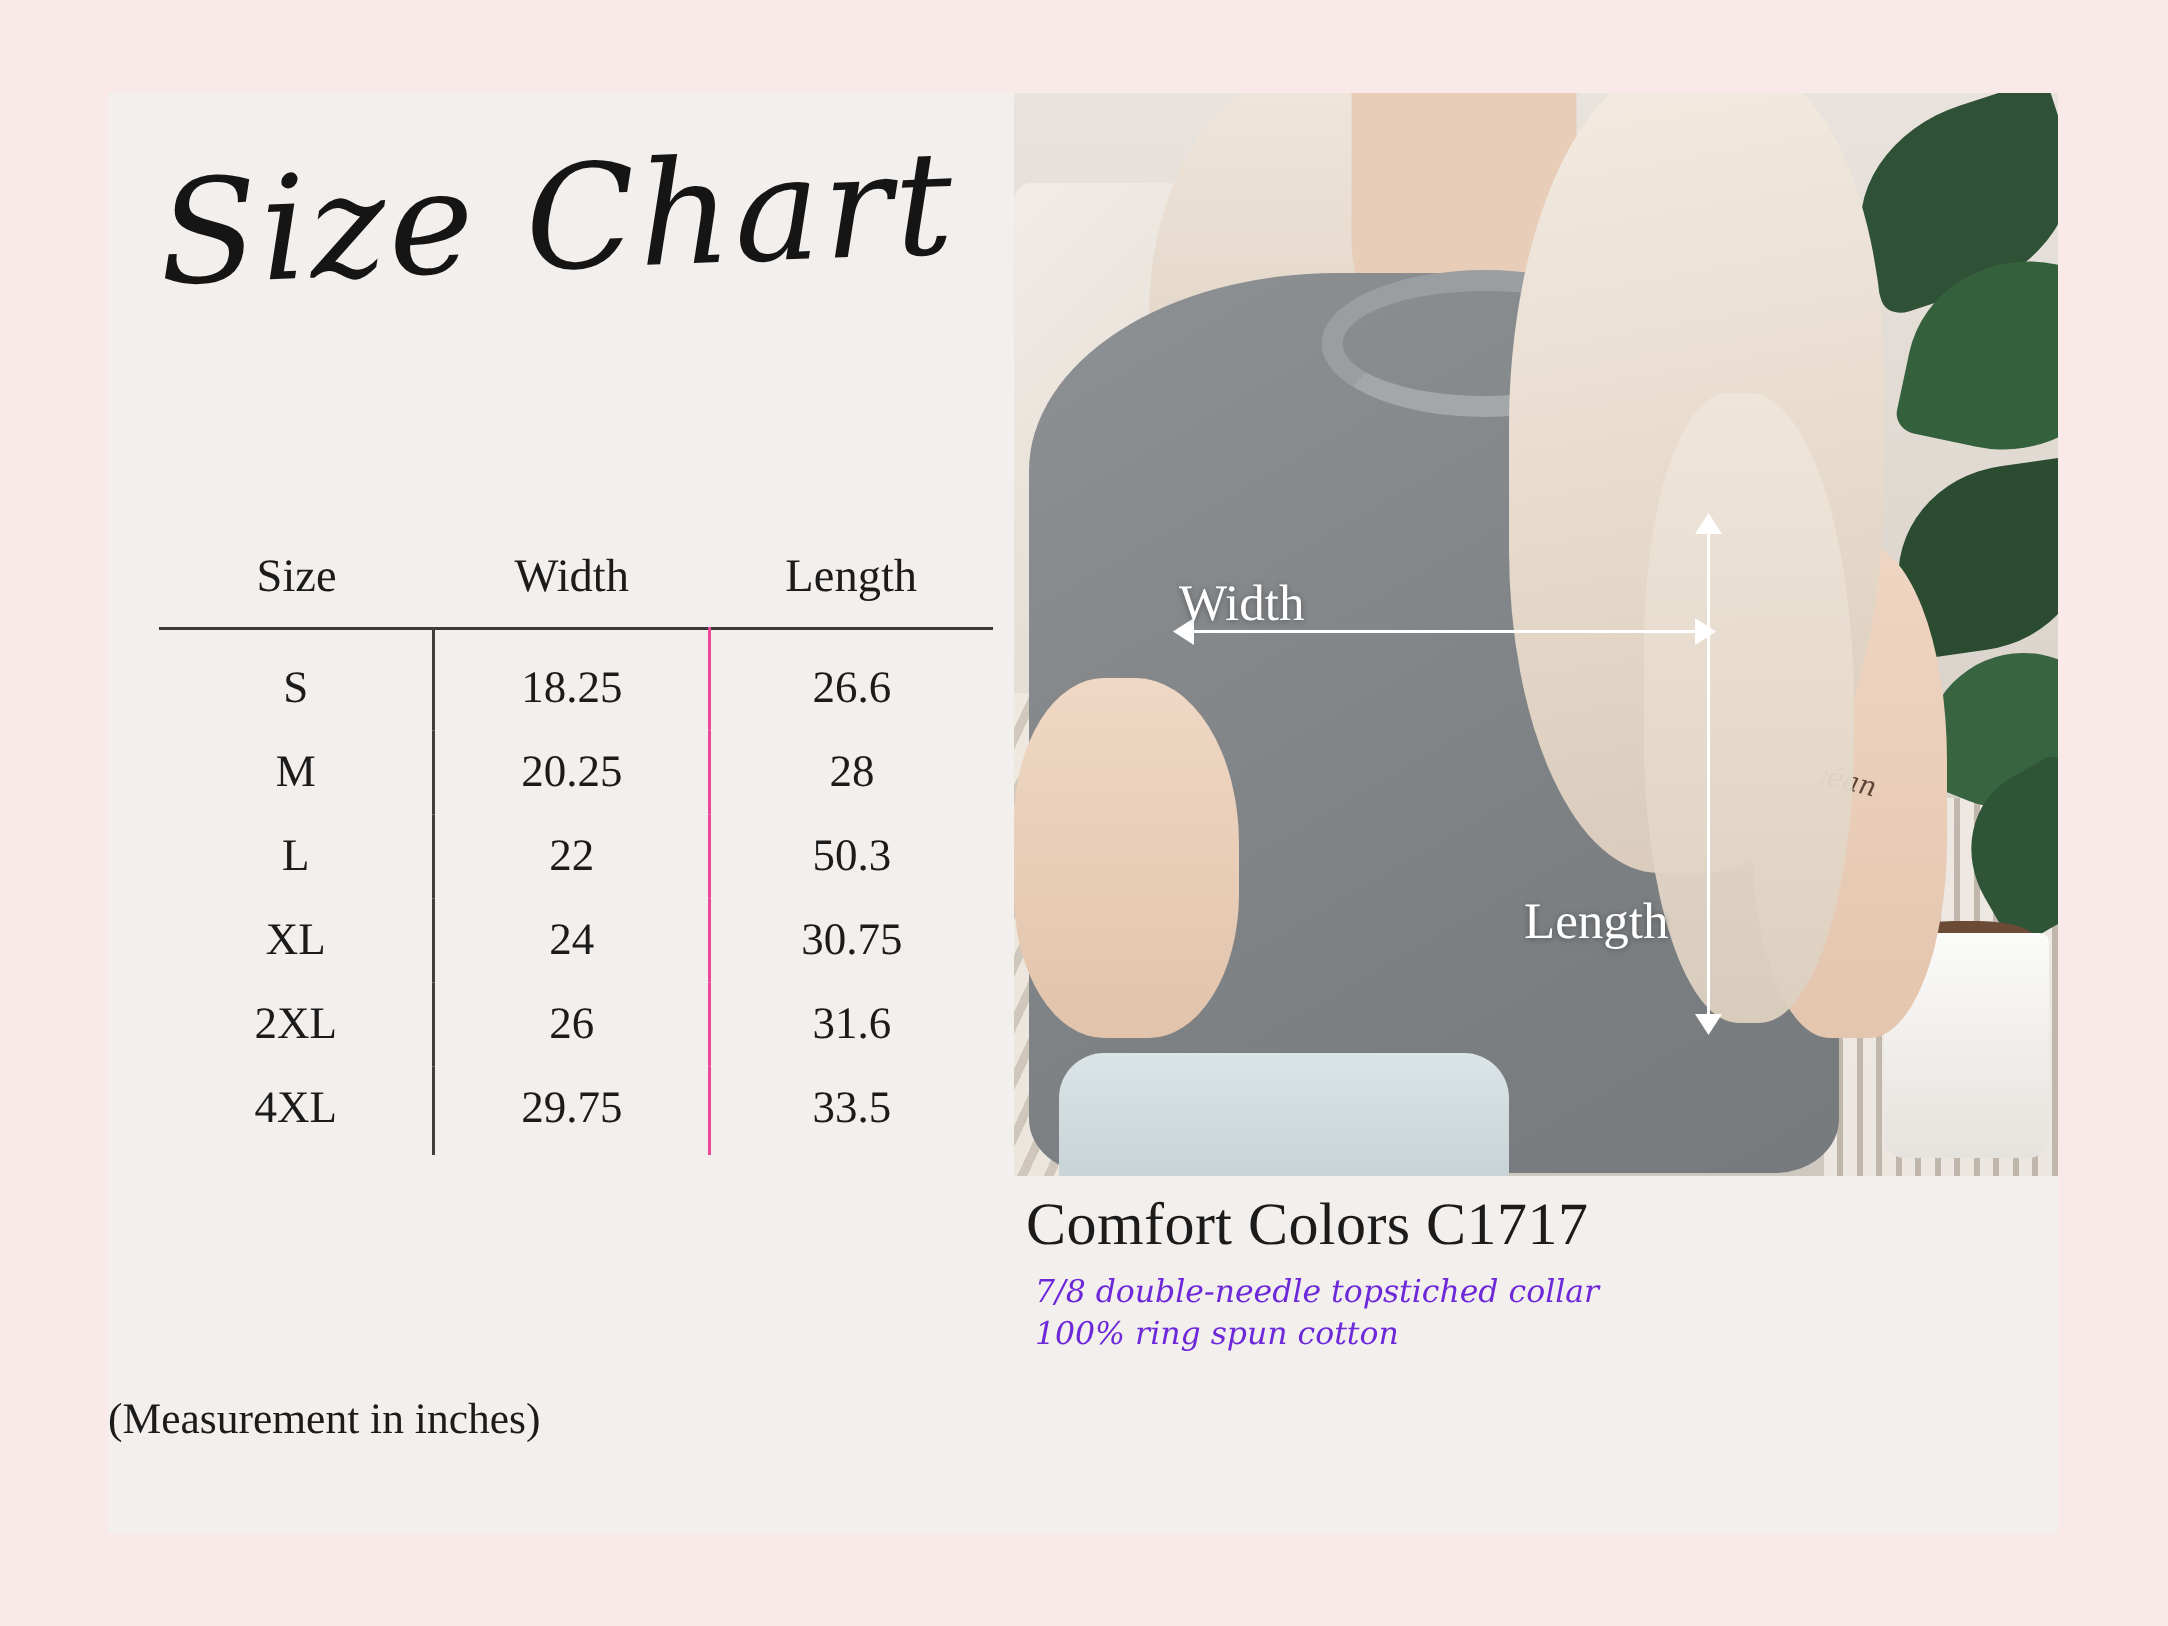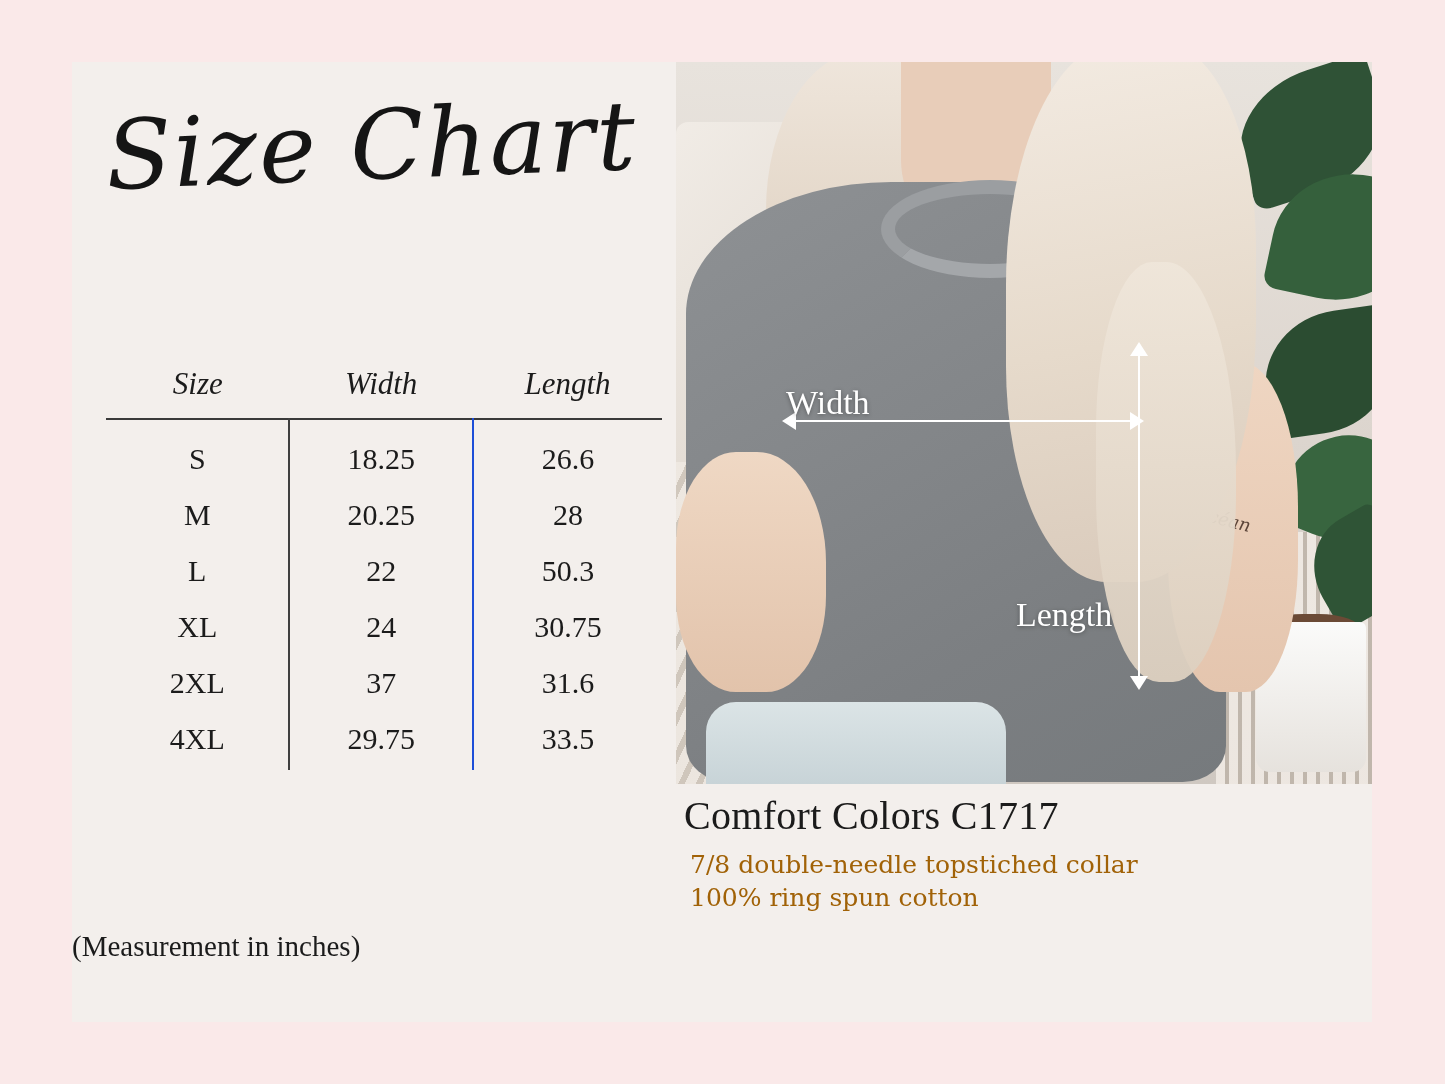--- a/index.html
+++ b/index.html
@@ -59,29 +59,28 @@
     color: #1b1b1b;
   }
   table.size-table th {
     font-weight: 400;
     font-size: 31px;
     padding: 4px 0 16px 0;
     text-align: center;
   }
   table.size-table thead tr {
     border-bottom: 2px solid #3a3a3a;
-    font-style: italic;
   }
   table.size-table td {
     text-align: center;
     padding: 11px 0;
     font-size: 30px;
   }
   table.size-table td.c-size { width: 33%; }
-  table.size-table td.c-width { width: 33%; border-left: 2px solid #3f3f3f; border-right: 2px solid #1d4ed8; margin-left: 40px;}
+  table.size-table td.c-width { width: 33%; border-left: 2px solid #3f3f3f; border-right: 2px solid #ec4899; margin-left: 40px;}
   table.size-table td.c-length { width: 34%; }
   table.size-table th.c-width { border-left: 0; border-right: 0;}
   table.size-table tbody tr:last-child td { padding-bottom: 14px; }
   table.size-table tbody tr:first-child td { padding-top: 22px; }
 
   .measure-note {
     position: absolute;
     left: 0;
     top: 868px;
     width: 604px;
@@ -252,23 +251,24 @@
   .product-title {
     position: absolute; left: 8px; top: 730px;
     font-size: 40px; color: #1b1b1b; font-family: "Liberation Serif", serif;
     letter-spacing: .3px;
   }
   .features {
     position: absolute; left: 14px; top: 786px; width: 686px;
   }
   .features div {
     font-family: "DejaVu Serif", serif;
-    font-size: 25px;
+    font-style: italic;
+    font-size: 21px;
     line-height: 1.32;
-    color: #a16207;
+    color: #6d28d9;
     white-space: nowrap;
   }
 </style>
 </head>
 <body>
 
 <div class="page">
 
   <div class="left-panel">
     <div class="title">Size Chart</div>
@@ -298,21 +298,21 @@
             <td class="c-width">22</td>
             <td class="c-length">50.3</td>
           </tr>
           <tr>
             <td class="c-size">XL</td>
             <td class="c-width">24</td>
             <td class="c-length">30.75</td>
           </tr>
           <tr>
             <td class="c-size">2XL</td>
-            <td class="c-width">37</td>
+            <td class="c-width">26</td>
             <td class="c-length">31.6</td>
           </tr>
           <tr>
             <td class="c-size">4XL</td>
             <td class="c-width">29.75</td>
             <td class="c-length">33.5</td>
           </tr>
         </tbody>
       </table>
     </div>

